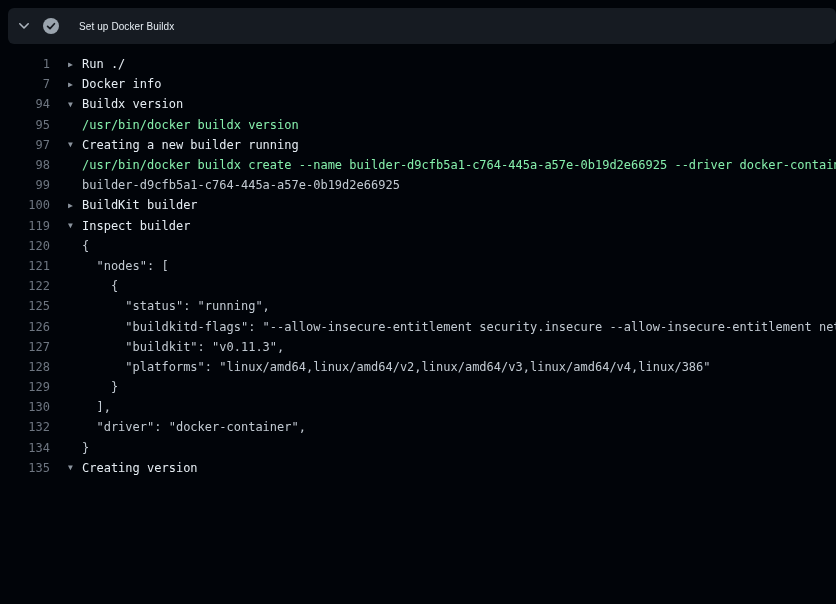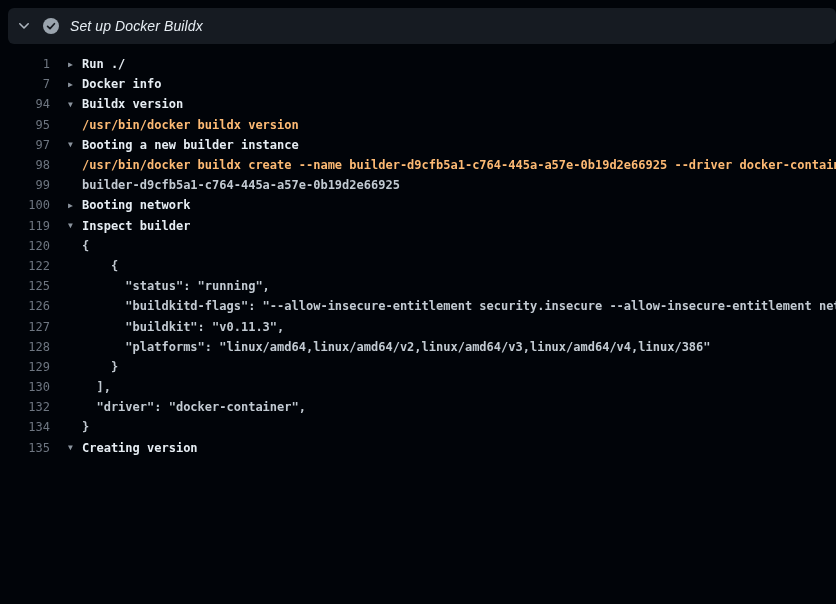--- a/index.html
+++ b/index.html
@@ -15,25 +15,24 @@
     background: #161b22;
     border-radius: 6px;
     display: flex;
     align-items: center;
     padding: 0 12px 0 9px;
     cursor: pointer;
   }
   .chev { width: 14px; height: 14px; display: block; flex: none; }
   .check-wrap { margin-left: 12px; width: 16px; height: 16px; flex: none; }
   .step-title {
-    margin-left: 11px;
+    margin-left: 20px;
     color: #e6edf3;
-    font-size: 14px;
+    font-size: 10px;
     letter-spacing: .1px;
-    font-style: italic;
   }
   
   .log {
     padding-top: 10px;
     font-family: "DejaVu Sans Mono", "Liberation Mono", monospace;
     font-size: 12px;
   }
   .line {
     height: 20.2px;
     display: flex;
@@ -48,24 +47,24 @@
     cursor: pointer;
   }
   .arrow {
     flex: none;
     width: 14px;
     margin-left: 18px;
     font-size: 8px;
     color: #8b949e;
     display: inline-block;
   }
-  .text { color: #c2cad2; font-weight: bold; }
+  .text { color: #c2cad2; }
   .line.group_collapsed .text,
   .line.group_expanded .text { color: #e6edf3; }
-  .line.command .text { color: #fdba74; }
+  .line.command .text { color: #86efac; }
   .line.group_collapsed, .line.group_expanded { cursor: pointer; }
 </style>
 </head>
 <body>
 
 <div class="step-header">
   <svg class="chev" viewBox="0 0 16 16">
     <path d="M3.2 5.5 L8 10.3 L12.8 5.5" fill="none" stroke="#aeb6bf" stroke-width="1.8" stroke-linecap="round" stroke-linejoin="round"></path>
   </svg>
   <span class="check-wrap">
@@ -99,53 +98,58 @@
   <div class="line command">
     <span class="num">95</span>
     <span class="arrow"></span>
     <span class="text">/usr/bin/docker buildx version</span>
   </div>
 
 
   <div class="line group_expanded">
     <span class="num">97</span>
     <span class="arrow">▼</span>
-    <span class="text">Booting a new builder instance</span>
+    <span class="text">Creating a new builder running</span>
   </div>
 
   <div class="line command">
     <span class="num">98</span>
     <span class="arrow"></span>
     <span class="text">/usr/bin/docker buildx create --name builder-d9cfb5a1-c764-445a-a57e-0b19d2e66925 --driver docker-container</span>
   </div>
 
   <div class="line output">
     <span class="num">99</span>
     <span class="arrow"></span>
     <span class="text">builder-d9cfb5a1-c764-445a-a57e-0b19d2e66925</span>
   </div>
 
   <div class="line group_collapsed">
     <span class="num">100</span>
     <span class="arrow">▶</span>
-    <span class="text">Booting network</span>
+    <span class="text">BuildKit builder</span>
   </div>
 
   <div class="line group_expanded">
     <span class="num">119</span>
     <span class="arrow">▼</span>
     <span class="text">Inspect builder</span>
   </div>
 
   <div class="line output">
     <span class="num">120</span>
     <span class="arrow"></span>
     <span class="text">{</span>
   </div>
 
+  <div class="line output">
+    <span class="num">121</span>
+    <span class="arrow"></span>
+    <span class="text">  "nodes": [</span>
+  </div>
 
   <div class="line output">
     <span class="num">122</span>
     <span class="arrow"></span>
     <span class="text">    {</span>
   </div>
 
 
 
   <div class="line output">

